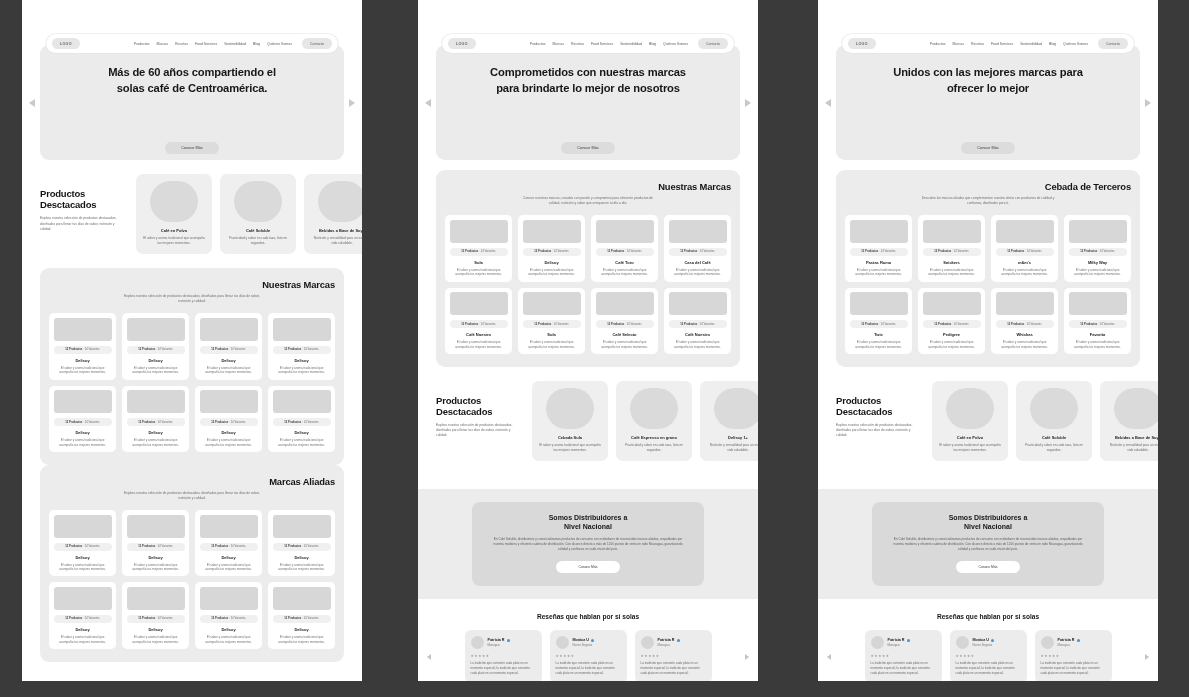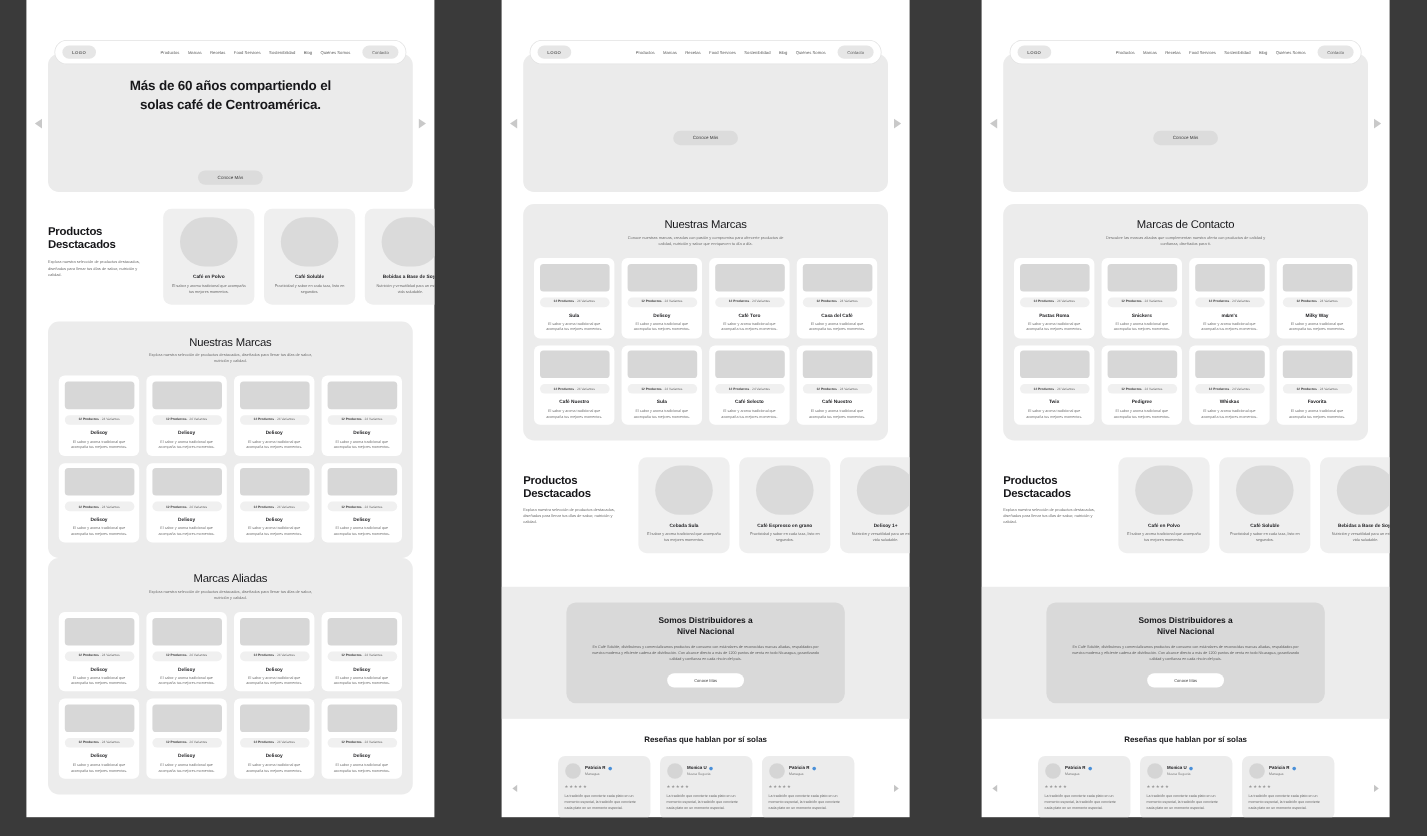--- a/index.html
+++ b/index.html
@@ -160,23 +160,23 @@
 
   
   .brands {
     background: #ececec;
     border-radius: 9px;
     margin: 0 18px;
     padding: 11px 9px 13px;
   }
   .brands-title {
     font-size: 9.4px;
-    font-weight: normal;
+    font-weight: bold;
     color: #151518;
-    text-align: center;
+    text-align: right;
     letter-spacing: -.15px;
   }
   .brands-sub {
     font-size: 3.3px;
     color: #6f6f6f;
     text-align: center;
     line-height: 1.55;
     margin: 4px auto 0;
     max-width: 140px;
   }
@@ -501,20 +501,24 @@
             <span>Productos</span>
             <span>Marcas</span>
             <span>Recetas</span>
             <span>Food Services</span>
             <span>Sostenibilidad</span>
             <span>Blog</span>
             <span>Quiénes Somos</span>
             <span class="nav-cta">Contacto</span>
           </div>
         </div>
+        <div class="hero-title">
+          <div>Comprometidos con nuestras marcas</div>
+          <div>para brindarte lo mejor de nosotros</div>
+        </div>
         <div class="hero-btn">Conoce Más</div>
       </div>
 
       <div class="brands mt10">
         <div class="brands-title">Nuestras Marcas</div>
         <div class="brands-sub">Conoce nuestras marcas, creadas con pasión y compromiso para ofrecerte productos de calidad, nutrición y sabor que enriquecen tu día a día.</div>
         <div class="brand-grid">
           <div class="brand-card">
               <div class="brand-img"></div>
               <div class="brand-badge"><b>12 Productos</b> · <span>24 Variantes</span></div>
@@ -668,25 +672,29 @@
             <span>Productos</span>
             <span>Marcas</span>
             <span>Recetas</span>
             <span>Food Services</span>
             <span>Sostenibilidad</span>
             <span>Blog</span>
             <span>Quiénes Somos</span>
             <span class="nav-cta">Contacto</span>
           </div>
         </div>
+        <div class="hero-title">
+          <div>Unidos con las mejores marcas para</div>
+          <div>ofrecer lo mejor</div>
+        </div>
         <div class="hero-btn">Conoce Más</div>
       </div>
 
       <div class="brands mt10">
-        <div class="brands-title">Marcas de Contacto</div>
+        <div class="brands-title">Cebada de Terceros</div>
         <div class="brands-sub">Descubre las marcas aliadas que complementan nuestra oferta con productos de calidad y confianza, diseñados para ti.</div>
         <div class="brand-grid">
           <div class="brand-card">
               <div class="brand-img"></div>
               <div class="brand-badge"><b>12 Productos</b> · <span>24 Variantes</span></div>
               <div class="brand-name">Pastas Roma</div>
               <div class="brand-desc">El sabor y aroma tradicional que acompaña tus mejores momentos.</div>
             </div>
           <div class="brand-card">
               <div class="brand-img"></div>

